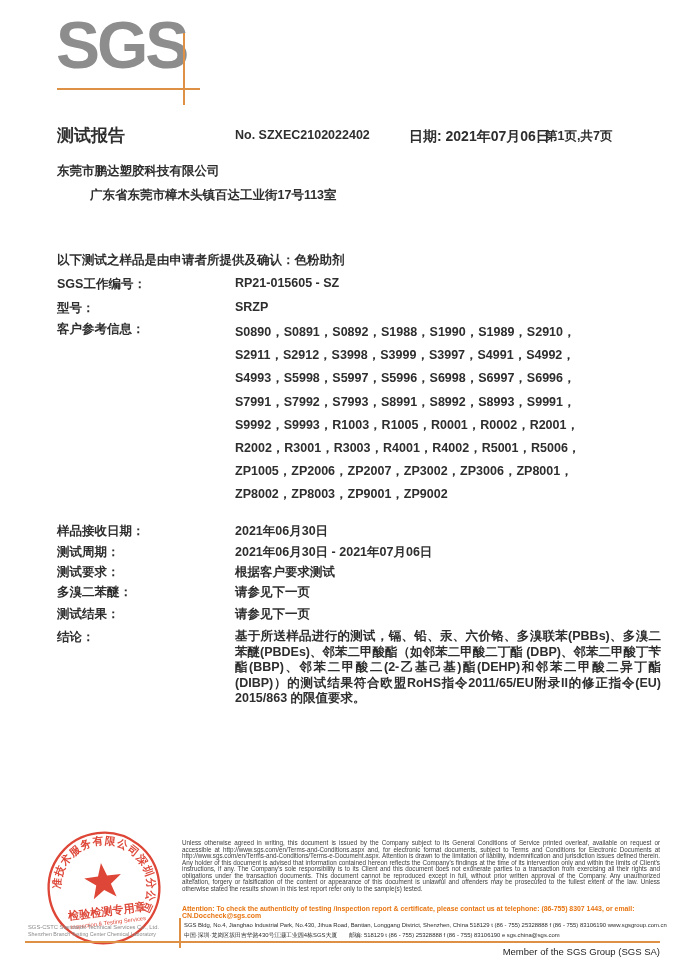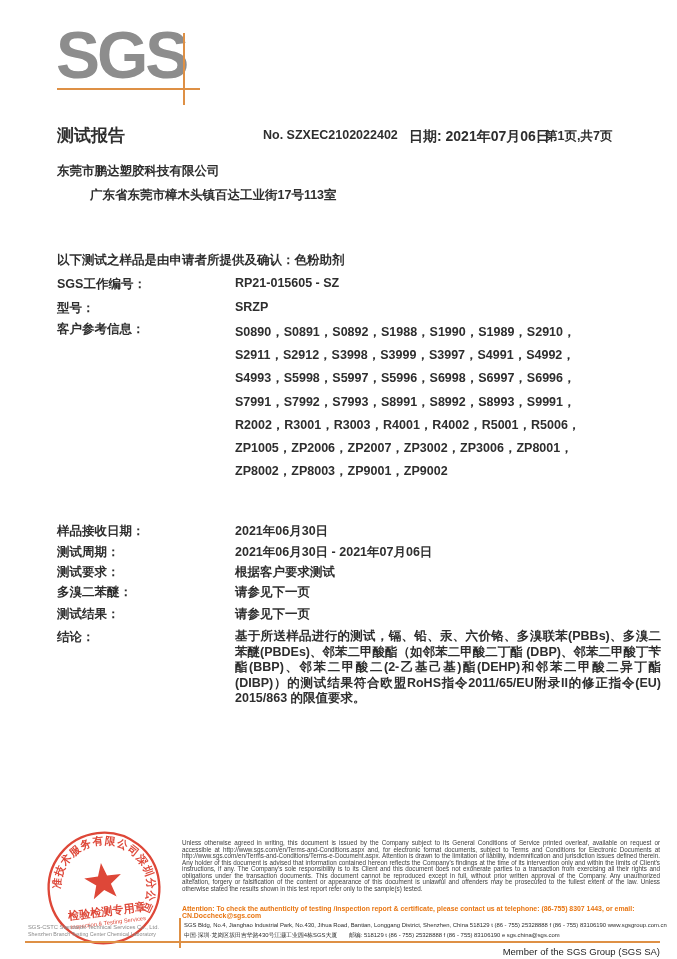--- a/index.html
+++ b/index.html
@@ -1,28 +1,28 @@
 <!DOCTYPE html>
 <html><head>
 <meta charset="utf-8">
 <style>
   html,body{margin:0;padding:0;background:#fff;}
   .page{position:relative;width:677px;height:959px;background:#ffffff;overflow:hidden;
         font-family:"Liberation Sans","DejaVu Sans",sans-serif;color:#2e2e2e;}
 
   
-  .logo-text{position:absolute;left:56px;top:22px;font-size:66px;line-height:1;
+  .logo-text{position:absolute;left:56px;top:12px;font-size:66px;line-height:1;
              font-weight:bold;color:#8d8d8d;letter-spacing:-3px;}
   .logo-hline{position:absolute;left:57px;top:88px;width:143px;height:2px;background:#de9045;}
   .logo-vline{position:absolute;left:183px;top:33px;width:2px;height:72px;background:#de9045;}
 
   
   .hdr{position:absolute;font-weight:bold;white-space:nowrap;}
   .hdr-title{left:57px;top:124px;font-size:17px;}
-  .hdr-no{left:235px;top:128px;font-size:12.5px;margin-left:28px;}
+  .hdr-no{left:235px;top:128px;font-size:12.5px;}
   .hdr-date{left:409px;top:128px;font-size:14px;}
   .hdr-page{left:545px;top:128px;font-size:12.5px;}
 
   
   .appl{position:absolute;left:57px;font-size:12.5px;font-weight:bold;white-space:nowrap;}
   .appl-name{top:163px;} .appl-addr{top:187px;margin-left:33px;}
 
   .intro{position:absolute;left:57px;top:252px;font-size:12.5px;font-weight:bold;white-space:nowrap;}
 
   
@@ -79,20 +79,21 @@
     <div class="lbl">型号：</div>
     <div class="val">SRZP</div>
   </div>
   <div class="frow r-ref">
     <div class="lbl">客户参考信息：</div>
     <div class="val">
       <div class="ref-line">S0890，S0891，S0892，S1988，S1990，S1989，S2910，</div>
       <div class="ref-line">S2911，S2912，S3998，S3999，S3997，S4991，S4992，</div>
       <div class="ref-line">S4993，S5998，S5997，S5996，S6998，S6997，S6996，</div>
       <div class="ref-line">S7991，S7992，S7993，S8991，S8992，S8993，S9991，</div>
+      <div class="ref-line">S9992，S9993，R1003，R1005，R0001，R0002，R2001，</div>
       <div class="ref-line">R2002，R3001，R3003，R4001，R4002，R5001，R5006，</div>
       <div class="ref-line">ZP1005，ZP2006，ZP2007，ZP3002，ZP3006，ZP8001，</div>
       <div class="ref-line">ZP8002，ZP8003，ZP9001，ZP9002</div>
     </div>
   </div>
   <div class="frow r-recv">
     <div class="lbl">样品接收日期：</div>
     <div class="val">2021年06月30日</div>
   </div>
   <div class="frow r-period">

